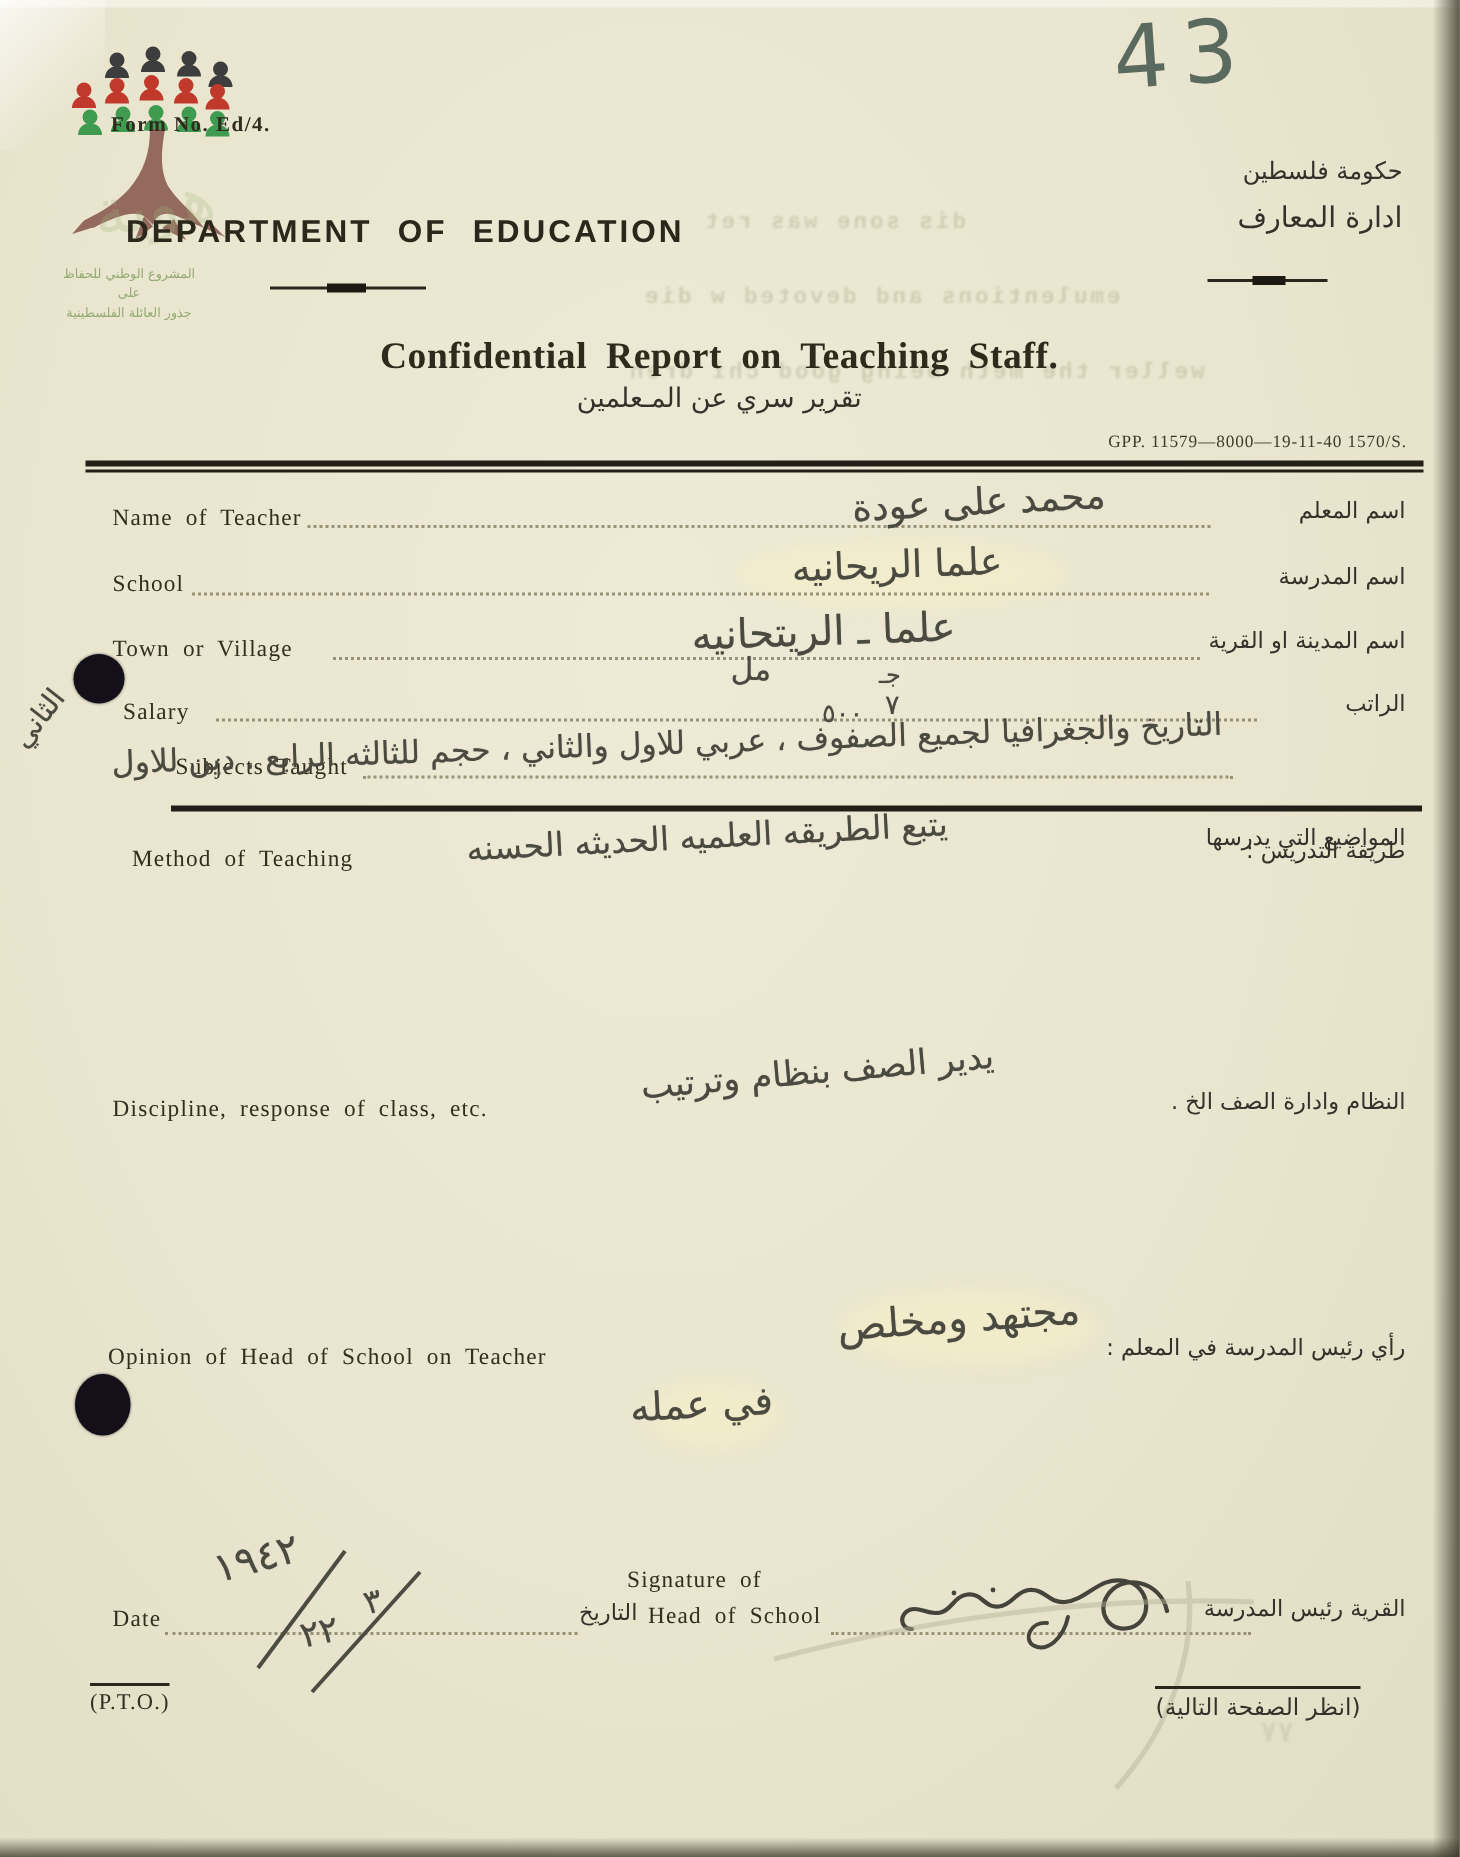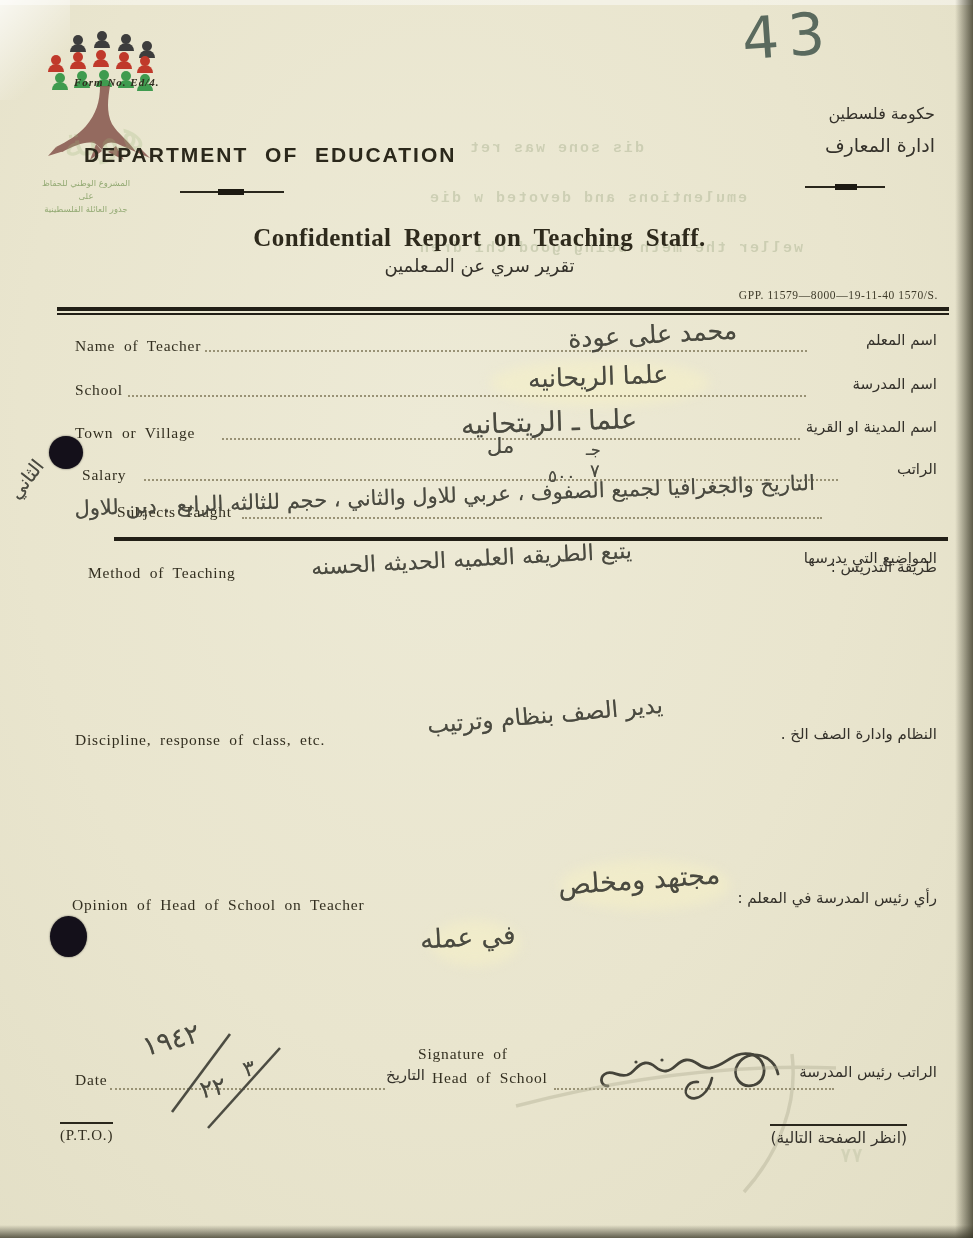--- a/index.html
+++ b/index.html
@@ -20,21 +20,21 @@
   .corner-tl{left:0;top:0;width:70px;height:100px;
     background:linear-gradient(135deg, rgba(255,255,255,.75), rgba(255,255,255,0) 70%);}
   .top-sliver{left:0;top:0;width:100%;height:5px;background:rgba(255,255,255,.45);}
   .stain{border-radius:50%;filter:blur(6px);background:rgba(246,240,198,.55);}
   .hole{background:#14101a;border-radius:50%;box-shadow:0 0 2px rgba(0,0,0,.6);}
   
   .print-en{color:#332f20;letter-spacing:.8px;word-spacing:4px;font-size:15.5px;}
   .hdr-sans{font-family:"Liberation Sans",sans-serif;font-weight:bold;color:#2b281b;}
   .gov{font-size:16.5px;letter-spacing:1.5px;word-spacing:7px;}
   .dept{font-size:21px;letter-spacing:2px;word-spacing:9px;}
-  .form-no{font-size:11px;font-weight:bold;letter-spacing:1px;color:#2f2c1f;font-style:italic;}
+  .form-no{font-size:14px;font-weight:bold;letter-spacing:1px;color:#2f2c1f;}
   .title-en{left:0;right:14px;text-align:center;font-size:25px;font-weight:bold;
     word-spacing:6px;letter-spacing:.4px;color:#2e2a1c;}
   .title-ar{left:0;right:14px;text-align:center;}
   .gpp{font-size:11.5px;letter-spacing:.6px;color:#3e3a29;}
   
   .ar{font-family:"DejaVu Sans",sans-serif;direction:rtl;color:#34312a;font-size:15px;white-space:nowrap;}
   .ar-big{font-size:19px;}
   
   .rule{background:#221f16;}
   .dots{height:0;border-bottom:2px dotted #8b8466;opacity:.85;}
@@ -203,21 +203,21 @@
   <div class="abs hw" style="left:243px;top:1056px;font-size:22px;transform:rotate(-15deg);">٣</div>
   <div class="abs hw" style="left:200px;top:1074px;font-size:24px;transform:rotate(-12deg);letter-spacing:2px;">٢٢</div>
   <svg class="abs" style="left:150px;top:1020px;" width="180" height="120" viewBox="0 0 180 120">
     <path d="M22,92 L80,14" stroke="#4c4c42" stroke-width="2.6" fill="none"></path>
     <path d="M58,108 L130,28" stroke="#4c4c42" stroke-width="2.6" fill="none"></path>
   </svg>
 
   <div class="abs print-en" style="left:418px;top:1045px;">Signature of</div>
   <div class="abs print-en" style="left:432px;top:1069px;">Head of School</div>
   <div class="abs dots" style="left:554px;top:1088px;width:280px;"></div>
-  <div class="abs ar" style="right:36px;top:1063px;">الراتب رئيس المدرسة</div>
+  <div class="abs ar" style="right:36px;top:1063px;">القرية رئيس المدرسة</div>
 
   <svg class="abs" style="left:592px;top:1036px;" width="200" height="78" viewBox="0 0 200 78">
     <path d="M186,38 c-4,-20 -30,-26 -40,-10 c-7,11 2,25 16,21 c15,-5 13,-28 -4,-31
              c-18,-3 -24,12 -40,14 c-11,1 -13,-9 -24,-8 c-9,1 -11,10 -20,11
              c-10,1 -11,-9 -21,-8 c-9,1 -10,10 -18,12 c-9,2 -13,-4 -20,-2 c-8,3 -7,13 1,13" stroke="#45443a" stroke-width="2.8" fill="none" stroke-linecap="round"></path>
     <path d="M120,42 c-3,14 -14,24 -23,19 c-7,-4 -2,-16 9,-15" stroke="#45443a" stroke-width="2.6" fill="none" stroke-linecap="round"></path>
     <circle cx="70" cy="24" r="1.6" fill="#45443a"></circle>
     <circle cx="44" cy="26" r="1.6" fill="#45443a"></circle>
   </svg>
 

